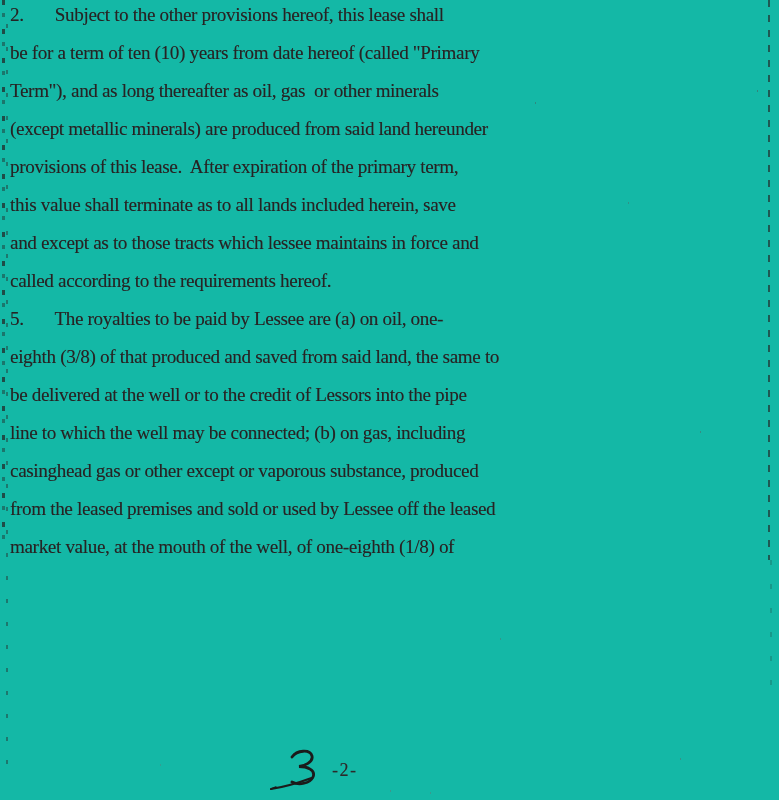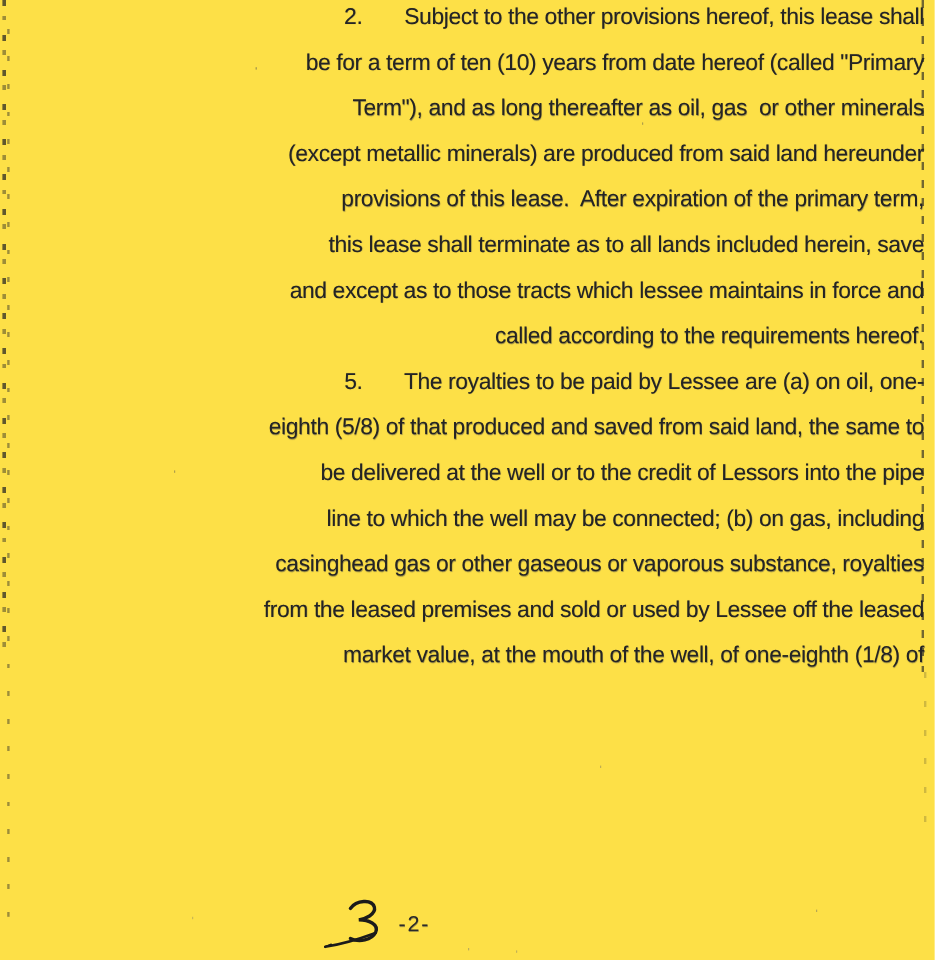--- a/index.html
+++ b/index.html
@@ -4,25 +4,24 @@
 <style>
   html, body {
     margin: 0;
     padding: 0;
     background: #ffffff;
   }
   .scan-page {
     position: relative;
     width: 779px;
     height: 800px;
-    background: #fde047;
+    background: #14b8a6;
     overflow: hidden;
-    font-family: Liberation Sans, sans-serif;
+    font-family: Liberation Serif, serif;
     color: #262626;
-    text-align: right;
   }
   
   .text-block {
     position: absolute;
     left: 10px;
     top: -4px;
     width: 760px;
   }
   .tw-line {
     white-space: pre;
@@ -110,28 +109,28 @@
   <div class="edge edge-right-a"></div>
   <div class="edge edge-right-b"></div>
   <div class="specks"></div>
 
   <div class="text-block">
     <div class="tw-line">2.       Subject to the other provisions hereof, this lease shall</div>
     <div class="tw-line">be for a term of ten (10) years from date hereof (called "Primary</div>
     <div class="tw-line">Term"), and as long thereafter as oil, gas  or other minerals</div>
     <div class="tw-line">(except metallic minerals) are produced from said land hereunder</div>
     <div class="tw-line">provisions of this lease.  After expiration of the primary term,</div>
-    <div class="tw-line">this lease shall terminate as to all lands included herein, save</div>
+    <div class="tw-line">this value shall terminate as to all lands included herein, save</div>
     <div class="tw-line">and except as to those tracts which lessee maintains in force and</div>
     <div class="tw-line">called according to the requirements hereof.</div>
     <div class="tw-line">5.       The royalties to be paid by Lessee are (a) on oil, one-</div>
-    <div class="tw-line">eighth (5/8) of that produced and saved from said land, the same to</div>
+    <div class="tw-line">eighth (3/8) of that produced and saved from said land, the same to</div>
     <div class="tw-line">be delivered at the well or to the credit of Lessors into the pipe</div>
     <div class="tw-line">line to which the well may be connected; (b) on gas, including</div>
-    <div class="tw-line">casinghead gas or other gaseous or vaporous substance, royalties</div>
+    <div class="tw-line">casinghead gas or other except or vaporous substance, produced</div>
     <div class="tw-line">from the leased premises and sold or used by Lessee off the leased</div>
     <div class="tw-line">market value, at the mouth of the well, of one-eighth (1/8) of</div>
   </div>
 
   <svg class="handwritten-num" viewBox="0 0 54 46" role="img" aria-label="3">
     <path d="M24 9 C29 2, 42 1, 44 8 C45.5 14, 36 18, 31 18.5 C39 18.5, 48 22, 45 29 C42 35.5, 31 37.5, 24 34" fill="none" stroke="#1b1b1b" stroke-width="2.8" stroke-linecap="round"></path>
     <path d="M3 41 C13 39.5, 30 35, 45 29.5" fill="none" stroke="#1b1b1b" stroke-width="2.2" stroke-linecap="round"></path>
     <path d="M3 41 L8 39" fill="none" stroke="#1b1b1b" stroke-width="1.4" stroke-linecap="round"></path>
   </svg>
 

